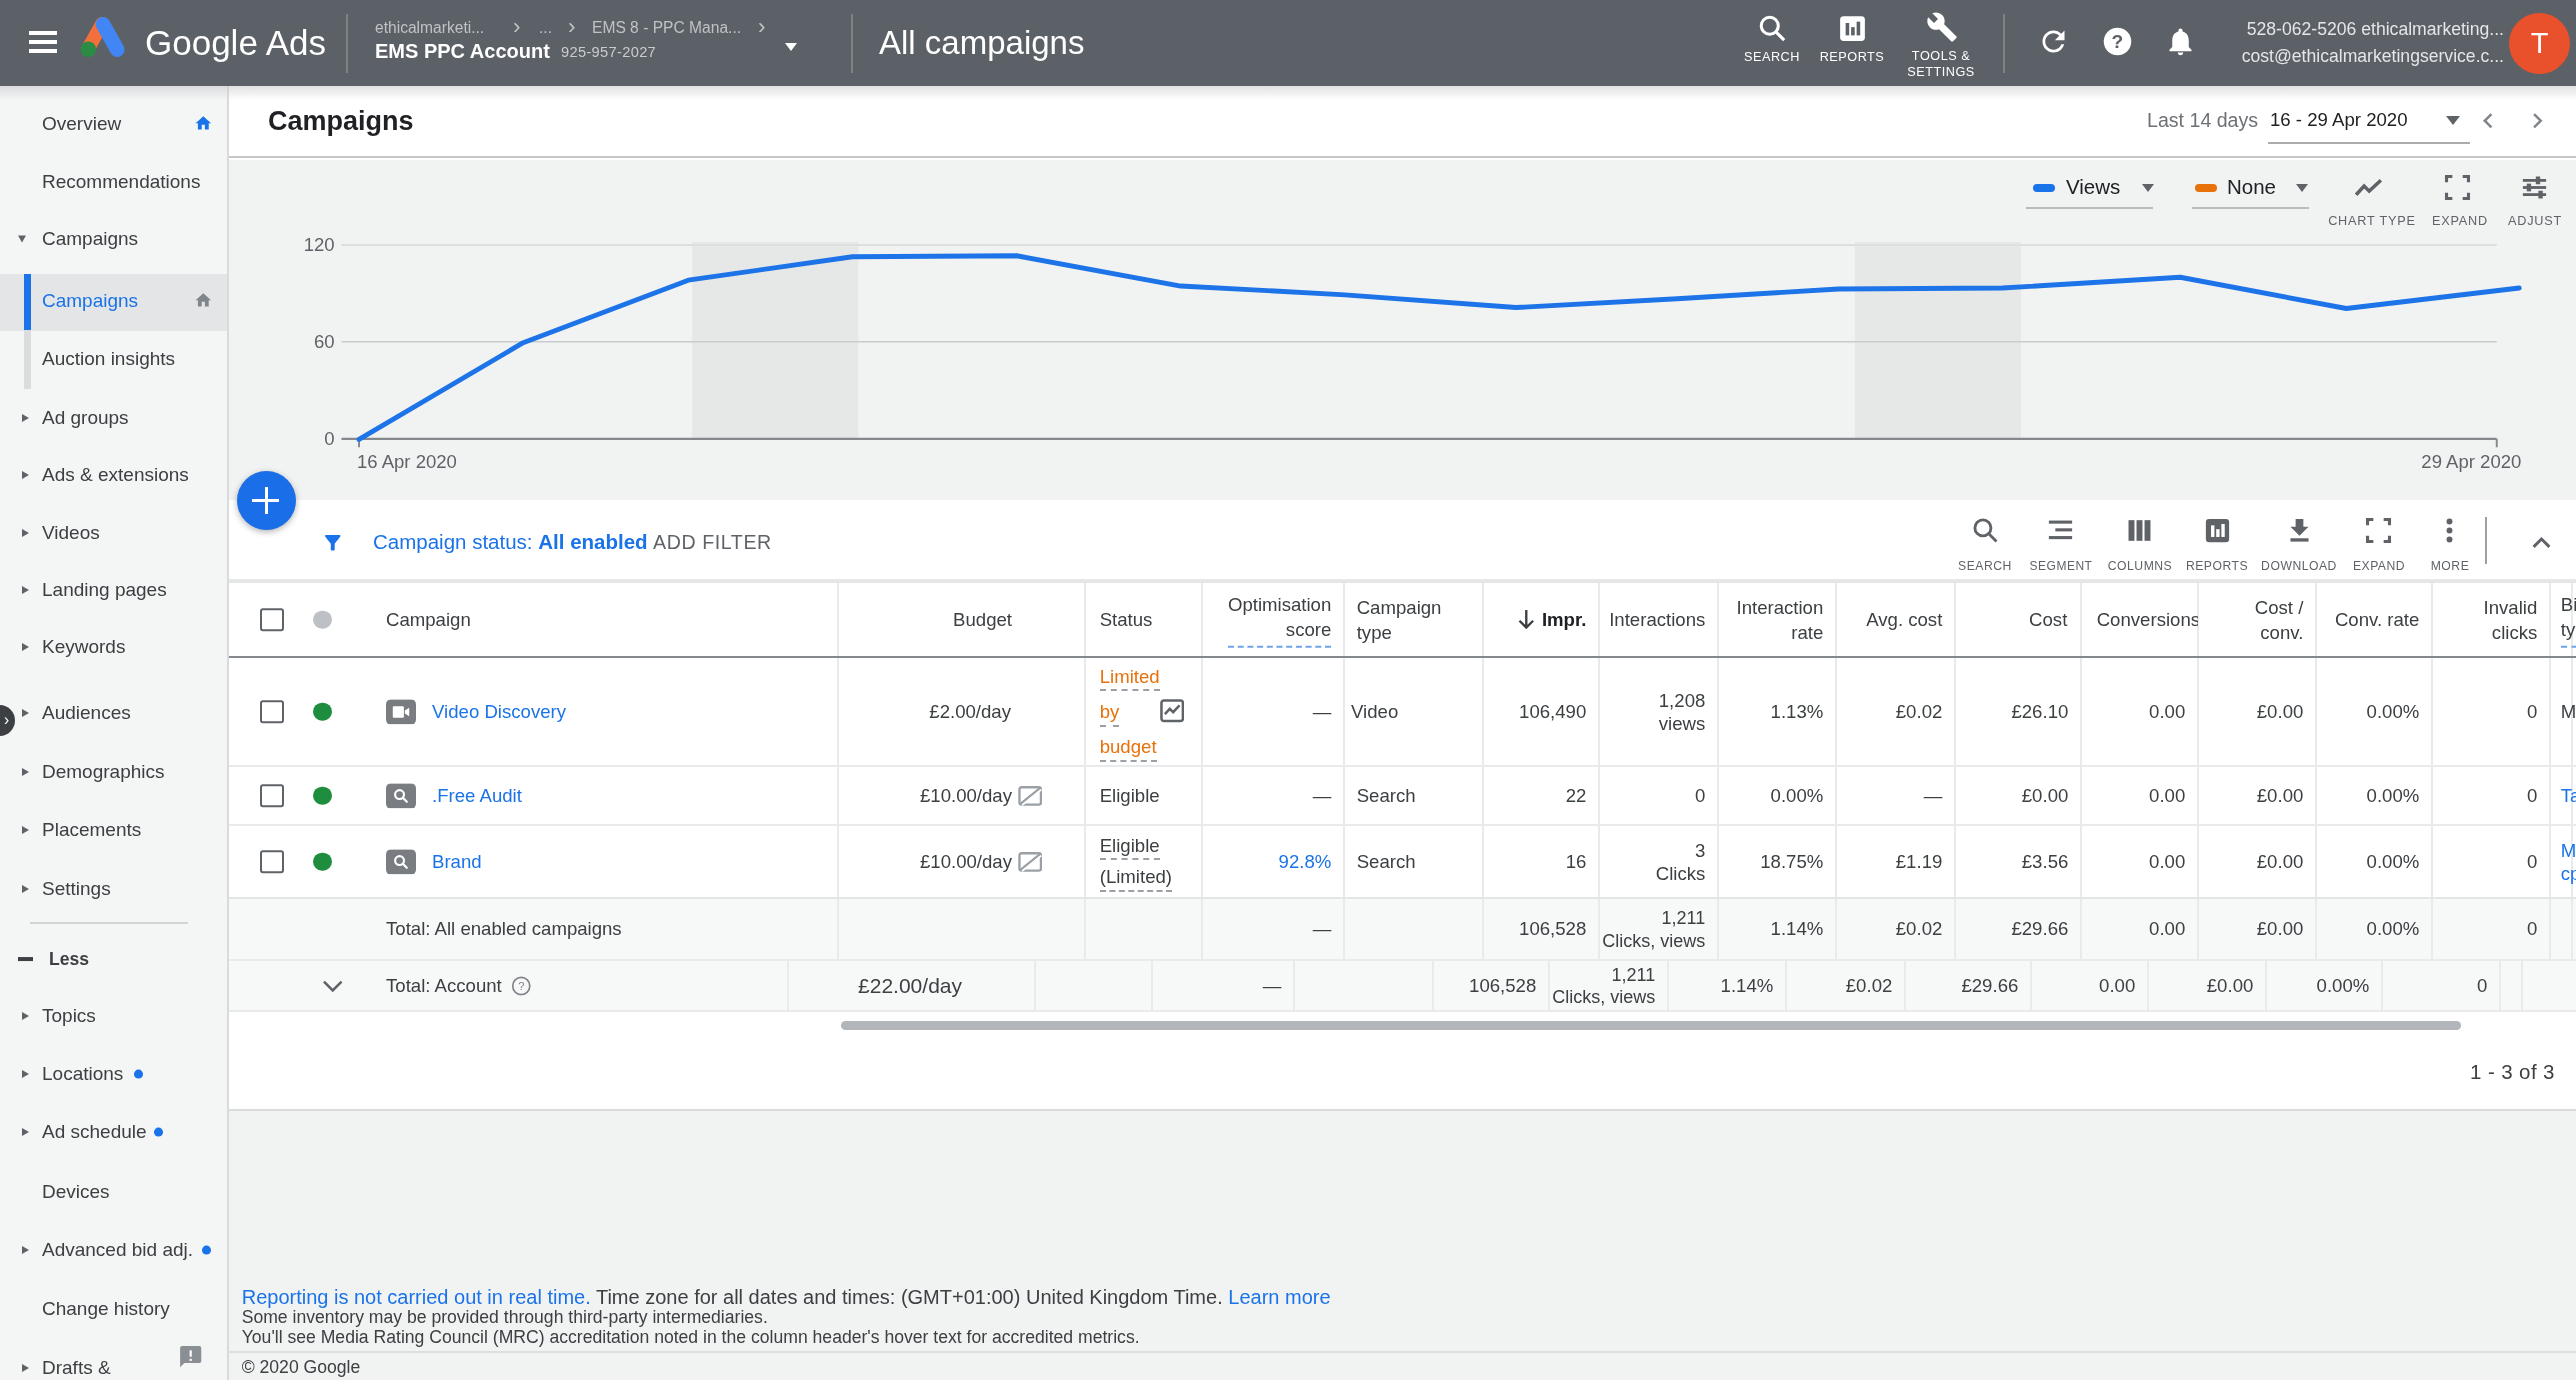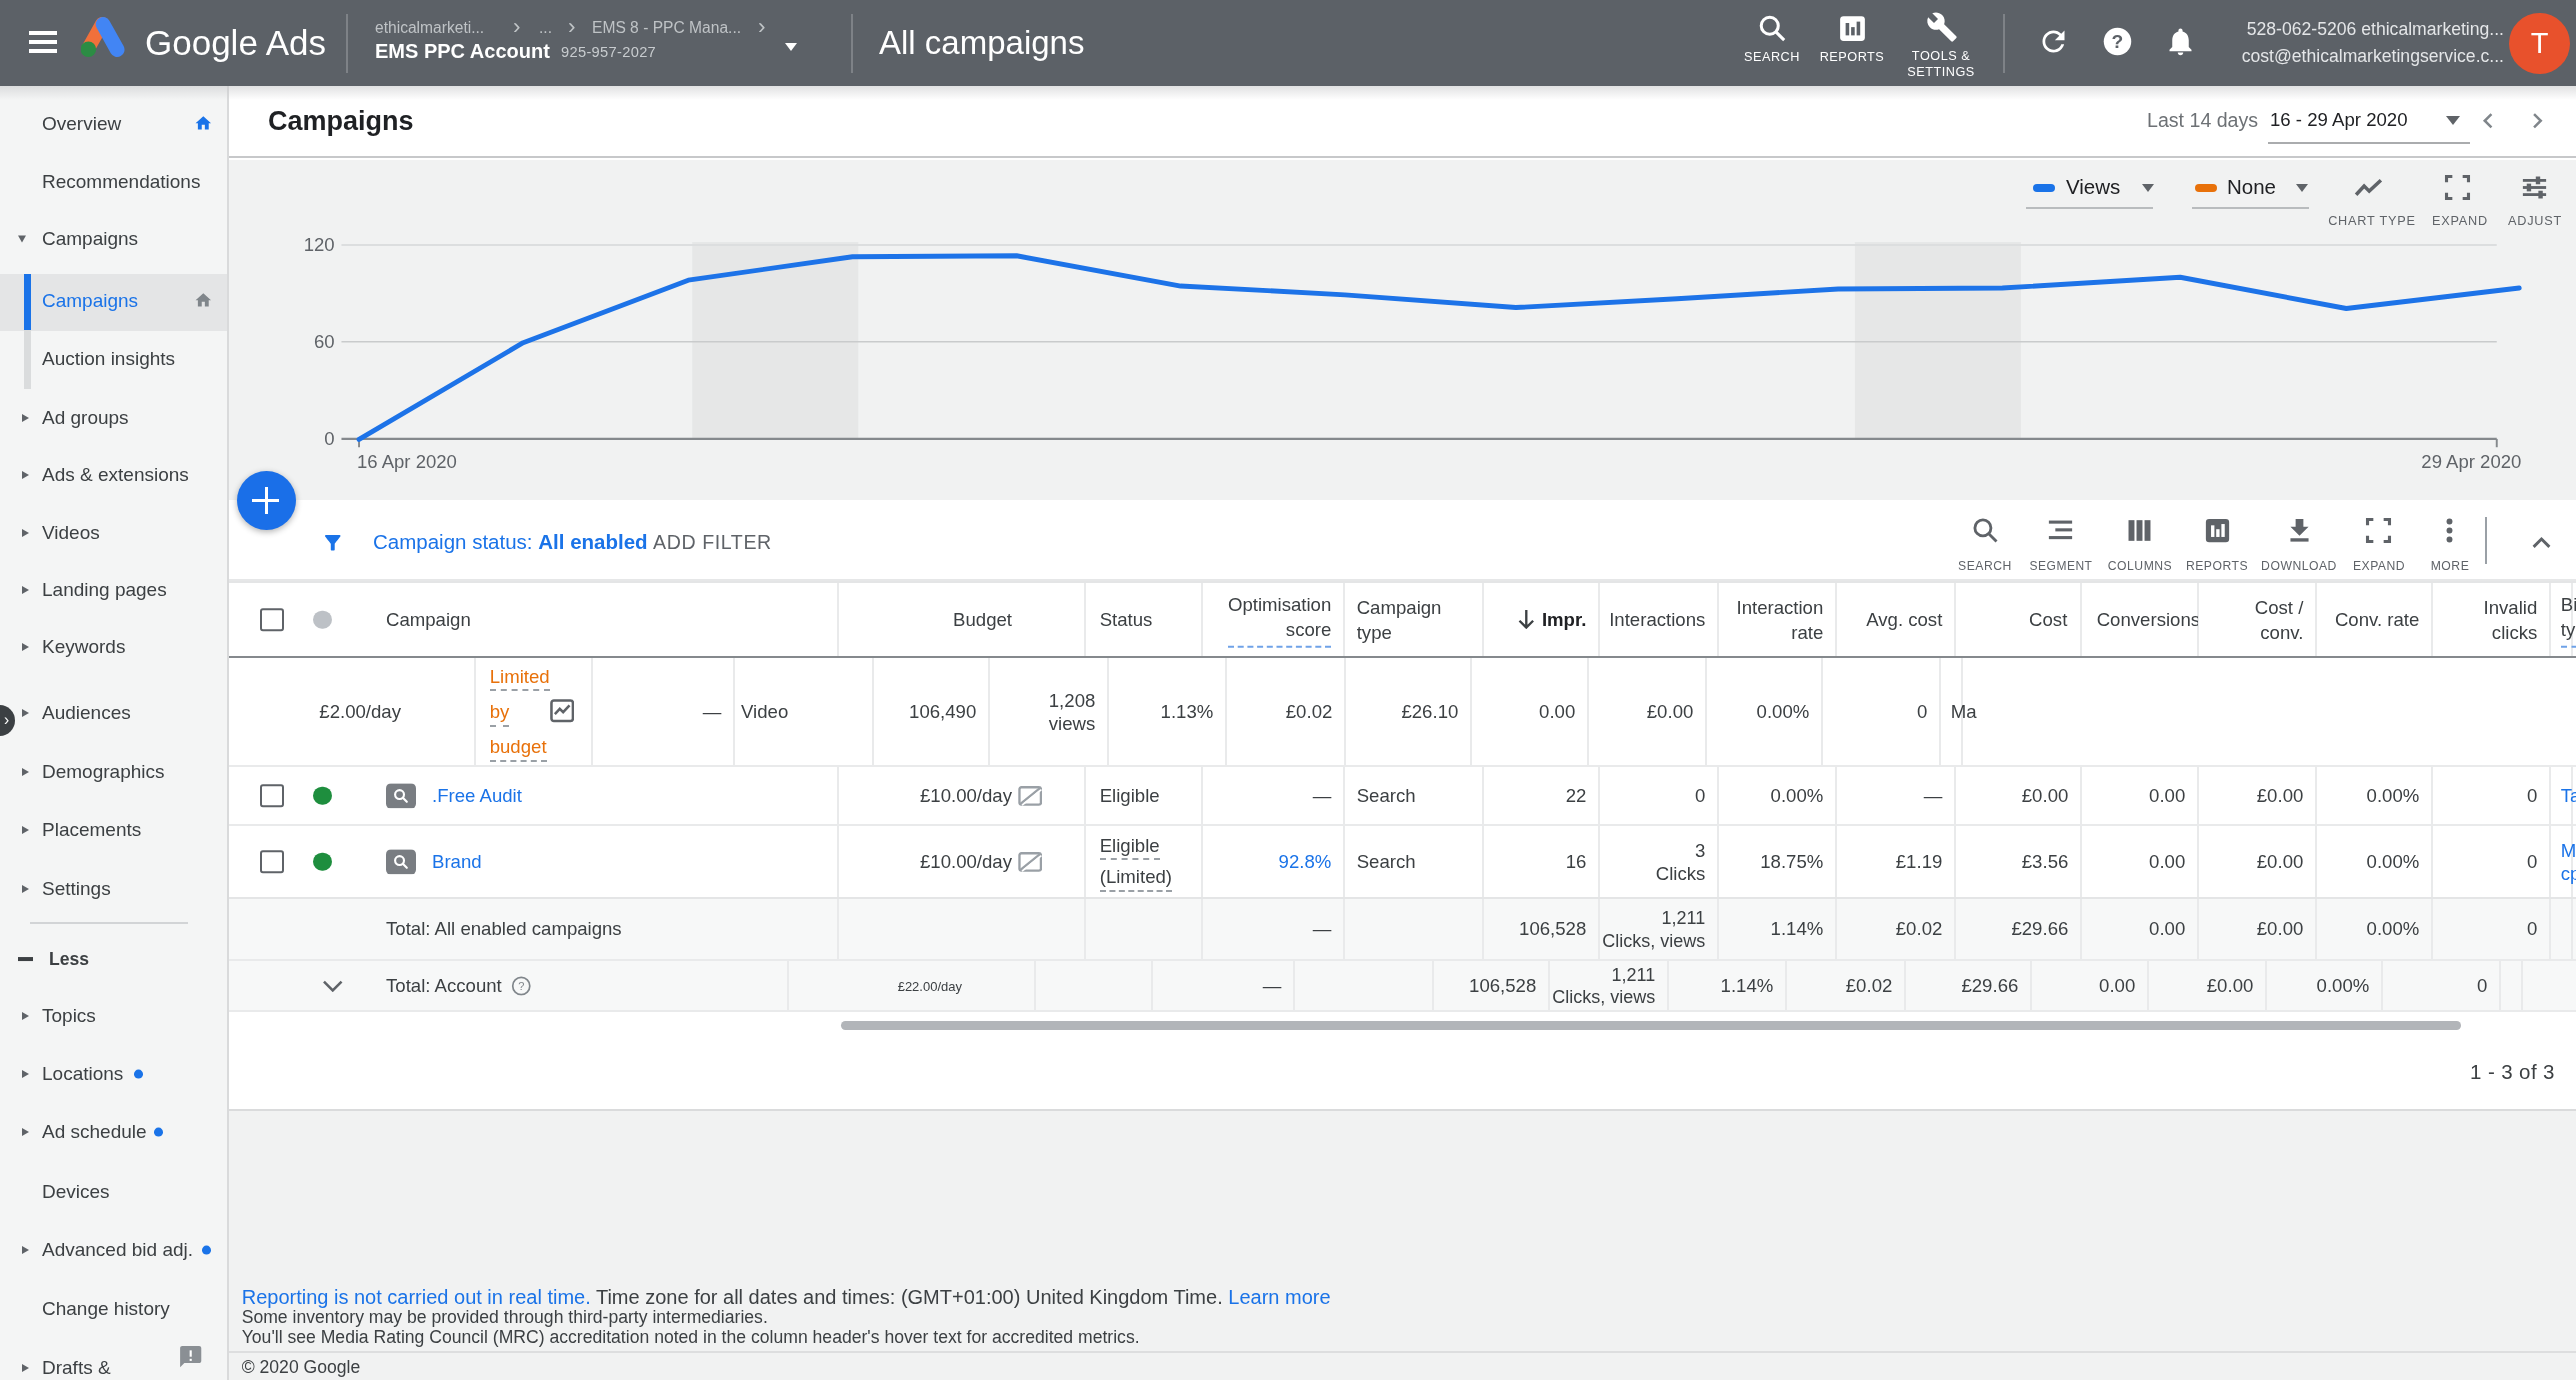--- a/index.html
+++ b/index.html
@@ -358,20 +358,29 @@
           <div style="position:absolute;right:11.7px;top:50%;transform:translateY(-50%);">Conv. rate</div>
         </div>
         <div style="position:relative;width:118px;flex:none;border-right:2px solid #e9eaeb;display:flex;align-items:center;height:100%;color:#3c4043;">
           <div style="position:absolute;right:11.7px;top:50%;transform:translateY(-50%);text-align:right;line-height:25.4px;">Invalid<br>clicks</div>
         </div>
         <div style="position:relative;width:21.5px;flex:none;border-right:2px solid #e9eaeb;display:flex;align-items:center;height:100%;color:#3c4043;">
           <div style="position:absolute;left:9.8px;top:50%;transform:translateY(-50%);line-height:25.4px;white-space:nowrap;"><span style="display:inline-block;border-bottom:2.9px dashed #6fa2e8;padding-bottom:3.9px;">Bid<br>typ</span></div>
         </div>
       </div>
 <div style="display:flex;height:107px;background:#fff;">
+        <div style="position:relative;width:610px;flex:none;border-right:2px solid #e9eaeb;display:flex;align-items:center;height:100%;">
+          <div style="position:absolute;left:31px;top:50%;transform:translateY(-50%);width:23.5px;height:23.5px;border:2.9px solid #5f6368;border-radius:2.9px;background:#fff;"></div>
+<div style="position:absolute;left:84px;top:50%;transform:translateY(-50%);width:18.6px;height:18.6px;border-radius:50%;background:#1e8e3e;"></div>
+<svg style="position:absolute;left:157px;top:50%;transform:translateY(-50%);" width="30" height="25.4" viewBox="0 0 31 26">
+            <rect x="0" y="0" width="31" height="26" rx="5" fill="#797d82"></rect>
+            <path fill="#fff" d="M7 8.2c0-.66.54-1.2 1.2-1.2h9.1c.66 0 1.2.54 1.2 1.2v9.6c0 .66-.54 1.2-1.2 1.2H8.2c-.66 0-1.2-.54-1.2-1.2zM19.5 11.5l4.5-3v9l-4.5-3z"></path>
+          </svg>
+<div style="position:absolute;left:203px;top:50%;transform:translateY(-50%);color:#1a73e8;font-size:18.6px;">Video Discovery</div>
+        </div>
         <div style="position:relative;width:247px;flex:none;border-right:2px solid #e9eaeb;display:flex;align-items:center;height:100%;">
           <div style="position:absolute;right:73px;top:50%;transform:translateY(-50%);color:#3c4043;font-size:18.6px;white-space:nowrap;">£2.00/day</div>
         </div>
         <div style="position:relative;width:117px;flex:none;border-right:2px solid #e9eaeb;display:flex;align-items:center;height:100%;">
           <div style="position:absolute;left:13.7px;top:5.9px;font-size:18.6px;color:#e8710a;">
 <span style="display:block;width:fit-content;border-bottom:2px dashed #9aa0a6;line-height:25.4px;margin-bottom:7.8px;">Limited</span>
 <span style="display:block;width:fit-content;border-bottom:2px dashed #9aa0a6;line-height:25.4px;margin-bottom:7.8px;">by</span>
 <span style="display:block;width:fit-content;border-bottom:2px dashed #9aa0a6;line-height:25.4px;">budget</span>
           </div>
 <svg style="position:absolute;left:74px;top:41px;" width="24.4" height="23.5" viewBox="0 0 25 24">
@@ -583,21 +592,21 @@
           <svg style="position:absolute;left:93px;top:50%;transform:translateY(-50%);" width="21.5" height="13.7" viewBox="0 0 22 14">
             <path fill="none" stroke="#5f6368" stroke-width="2.6" d="M2 2.5l9 9 9-9"></path>
           </svg>
 <div style="position:absolute;left:157px;top:50%;transform:translateY(-50%);color:#3c4043;font-size:18.6px;">Total: Account</div>
 <svg style="position:absolute;left:282px;top:50%;transform:translateY(-50%);" width="20.5" height="20.5" viewBox="0 0 24 24">
             <circle cx="12" cy="12" r="10" fill="none" stroke="#80868b" stroke-width="2"></circle>
             <text x="12" y="16.5" text-anchor="middle" font-size="13" fill="#80868b" font-family="Liberation Sans">?</text>
           </svg>
         </div>
         <div style="position:relative;width:247px;flex:none;border-right:2px solid #e9eaeb;display:flex;align-items:center;height:100%;">
-          <div style="position:absolute;right:72px;top:50%;transform:translateY(-50%);color:#3c4043;font-size:13px;white-space:nowrap;">£22.00/day</div>
+          <div style="position:absolute;right:72px;top:50%;transform:translateY(-50%);color:#3c4043;font-size:21px;white-space:nowrap;">£22.00/day</div>
         </div>
         <div style="position:relative;width:117px;flex:none;border-right:2px solid #e9eaeb;display:flex;align-items:center;height:100%;"></div>
         <div style="position:relative;width:142px;flex:none;border-right:2px solid #e9eaeb;display:flex;align-items:center;height:100%;">
           <div style="position:absolute;right:11.7px;top:50%;transform:translateY(-50%);color:#3c4043;font-size:18.6px;white-space:nowrap;">—</div>
         </div>
         <div style="position:relative;width:139px;flex:none;border-right:2px solid #e9eaeb;display:flex;align-items:center;height:100%;"></div>
         <div style="position:relative;width:116px;flex:none;border-right:2px solid #e9eaeb;display:flex;align-items:center;height:100%;">
           <div style="position:absolute;right:11.7px;top:50%;transform:translateY(-50%);color:#3c4043;font-size:18.6px;white-space:nowrap;">106,528</div>
         </div>
         <div style="position:relative;width:119px;flex:none;border-right:2px solid #e9eaeb;display:flex;align-items:center;height:100%;">

